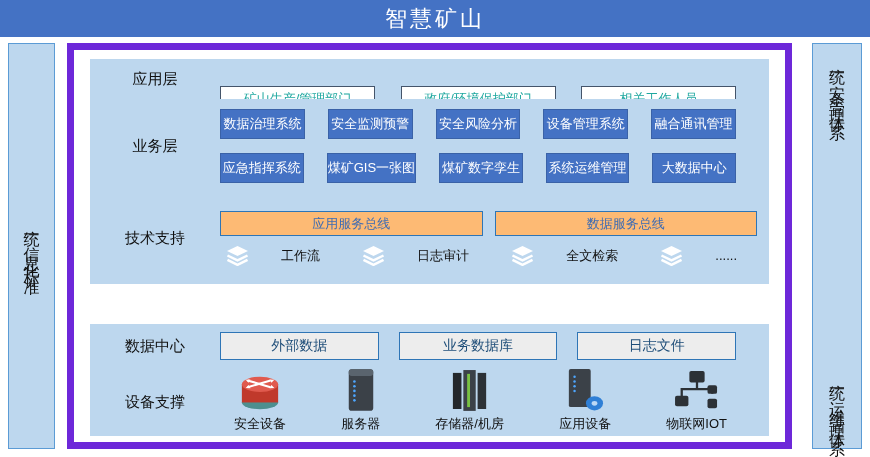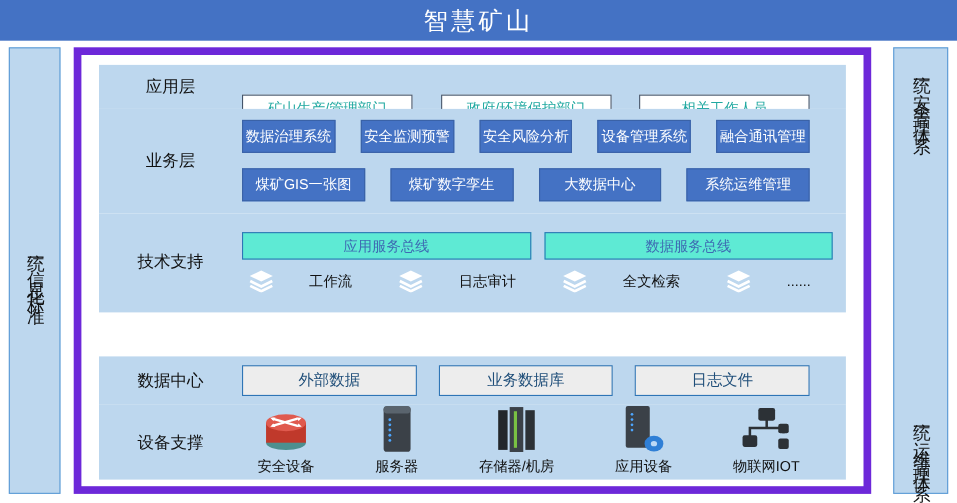--- a/index.html
+++ b/index.html
@@ -42,21 +42,21 @@
   
   .biz-content { flex:1; display:flex; flex-direction:column; gap:14px; padding-right:33px; }
   .biz-row { display:flex; gap:23px; }
   .btn { flex:1; height:30px; background:#4472C4; border:1px solid #3A62A7;
     color:#fff; font-size:13px; display:flex; align-items:center; justify-content:center;
     white-space:nowrap; }
 
   
   .tech-content { flex:1; display:flex; flex-direction:column; gap:9px; padding-right:12px; }
   .bus-row { display:flex; gap:12px; }
-  .bus-box { flex:1; height:25px; background:#5eead4; border:1px solid #2E75B6;
+  .bus-box { flex:1; height:25px; background:#fdba74; border:1px solid #2E75B6;
     color:#3E6CB3; font-size:13px; display:flex; align-items:center; justify-content:center; }
   .mw-row { display:flex; justify-content:space-between; align-items:center; padding:0 20px 0 6px; }
   .mw { display:flex; align-items:center; gap:32px; font-size:13px; color:#111; }
   .mw svg { display:block; }
 
   
   .dc-content { flex:1; display:flex; gap:20px; padding-right:33px; }
   .dc-box { flex:1; height:28px; background:#EDEDED; border:1px solid #2E75B6;
     color:#1F4E79; font-size:14px; display:flex; align-items:center; justify-content:center; }
 
@@ -100,24 +100,25 @@
       <div class="row-label">业务层</div>
       <div class="biz-content">
         <div class="biz-row">
           <div class="btn">数据治理系统</div>
           <div class="btn">安全监测预警</div>
           <div class="btn">安全风险分析</div>
           <div class="btn">设备管理系统</div>
           <div class="btn">融合通讯管理</div>
         </div>
         <div class="biz-row">
+          <div class="btn">应急指挥系统</div>
           <div class="btn">煤矿GIS一张图</div>
           <div class="btn">煤矿数字孪生</div>
+          <div class="btn">系统运维管理</div>
           <div class="btn">大数据中心</div>
-          <div class="btn">系统运维管理</div>
         </div>
       </div>
     </div>
 
     <div class="row row-tech">
       <div class="row-label">技术支持</div>
       <div class="tech-content">
         <div class="bus-row">
           <div class="bus-box">应用服务总线</div>
           <div class="bus-box">数据服务总线</div>

